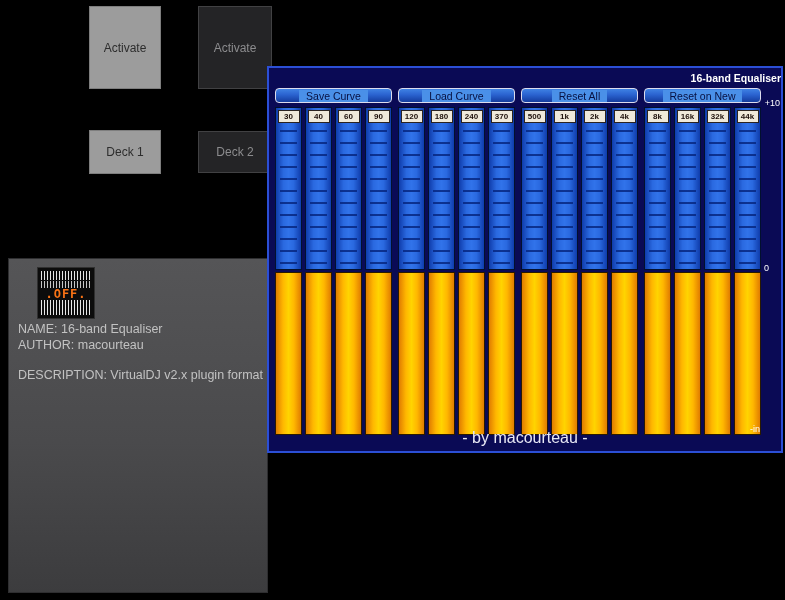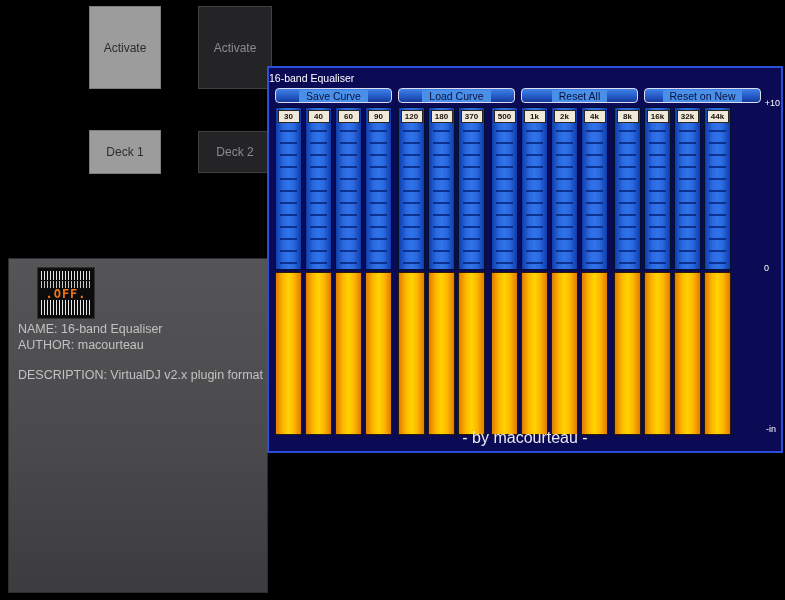--- a/index.html
+++ b/index.html
@@ -30,22 +30,22 @@
   .plugin-icon .bars-bot{bottom:3px;height:15px;}
   .plugin-icon .off-text{position:absolute;top:19px;left:0;right:0;text-align:center;
       color:#f97316;font:bold 12px "DejaVu Sans Mono",monospace;letter-spacing:1px;}
   .info-lines{position:absolute;left:9px;top:62px;right:6px;font-size:12.5px;line-height:16px;}
   .info-line{white-space:nowrap;}
   .info-gap{height:14px;}
 
   
   .eq-window{position:absolute;left:267px;top:66px;width:516px;height:387px;
              background:#0a0a55;border:2px solid #2b4fd6;box-sizing:border-box;}
-  .eq-title{position:absolute;top:4px;left:0;right:0;text-align:left;
-            color:#fff;font-size:10.5px;}
+  .eq-title{position:absolute;top:4px;left:0;right:0;text-align:right;
+            color:#fff;font-size:10.5px;font-weight:bold;}
   .eq-button-row{position:absolute;left:6px;top:20px;display:flex;gap:6px;}
   .eq-btn{width:117px;height:15px;box-sizing:border-box;border:1px solid #dcdcee;
           border-radius:4px;background:linear-gradient(180deg,#3f82e4 0%,#2a62cf 45%,#143c9e 100%);
           display:flex;align-items:center;justify-content:center;cursor:pointer;}
   .eq-btn span{background:#4a90e8;color:#071040;font-size:10.5px;line-height:12px;
                padding:0 7px;white-space:nowrap;}
 
   .eq-groups{position:absolute;left:6px;top:39px;display:flex;gap:6px;}
   .eq-group{display:flex;gap:3px;}
   .eq-slider{width:27px;display:flex;flex-direction:column;gap:2px;cursor:pointer;}
@@ -55,21 +55,21 @@
       background:repeating-linear-gradient(180deg,rgba(6,38,128,.85) 0 2px,transparent 2px 12px);}
   .band-label{position:relative;margin:2px auto 0;width:20px;height:11px;line-height:11px;
       background:#efe9da;border:1px solid #2b2320;text-align:center;
       font-size:8px;font-weight:bold;color:#1c0f0a;z-index:2;}
   .fader-bottom{height:163px;box-sizing:border-box;border:1px solid #2a1a00;
       background:linear-gradient(90deg,#e07c00 0%,#ffb700 28%,#ffd400 50%,#ffb700 72%,#e07c00 100%);}
 
   .scale-label{position:absolute;color:#fff;font-size:9px;line-height:9px;}
   .scale-top{right:1px;top:31px;margin-left:12px;}
   .scale-mid{right:12px;top:196px;}
-  .scale-bot{right:5px;top:357px;}
+  .scale-bot{right:21px;top:357px;}
 
   .eq-footer{position:absolute;bottom:4px;left:0;right:0;text-align:center;
              color:#e8e8f6;font-size:16px;}
 </style>
 </head>
 <body>
 
 <div class="stage">
 
   <div class="sq-btn btn-light activate-1">Activate</div>
@@ -149,20 +149,27 @@
           </div>
           <div class="eq-slider">
             <div class="fader-top">
               <div class="band-label">180</div>
               <div class="fader-ticks"></div>
             </div>
             <div class="fader-bottom"></div>
           </div>
           <div class="eq-slider">
             <div class="fader-top">
+              <div class="band-label">240</div>
+              <div class="fader-ticks"></div>
+            </div>
+            <div class="fader-bottom"></div>
+          </div>
+          <div class="eq-slider">
+            <div class="fader-top">
               <div class="band-label">370</div>
               <div class="fader-ticks"></div>
             </div>
             <div class="fader-bottom"></div>
           </div>
         </div>
         <div class="eq-group">
           <div class="eq-slider">
             <div class="fader-top">
               <div class="band-label">500</div>

